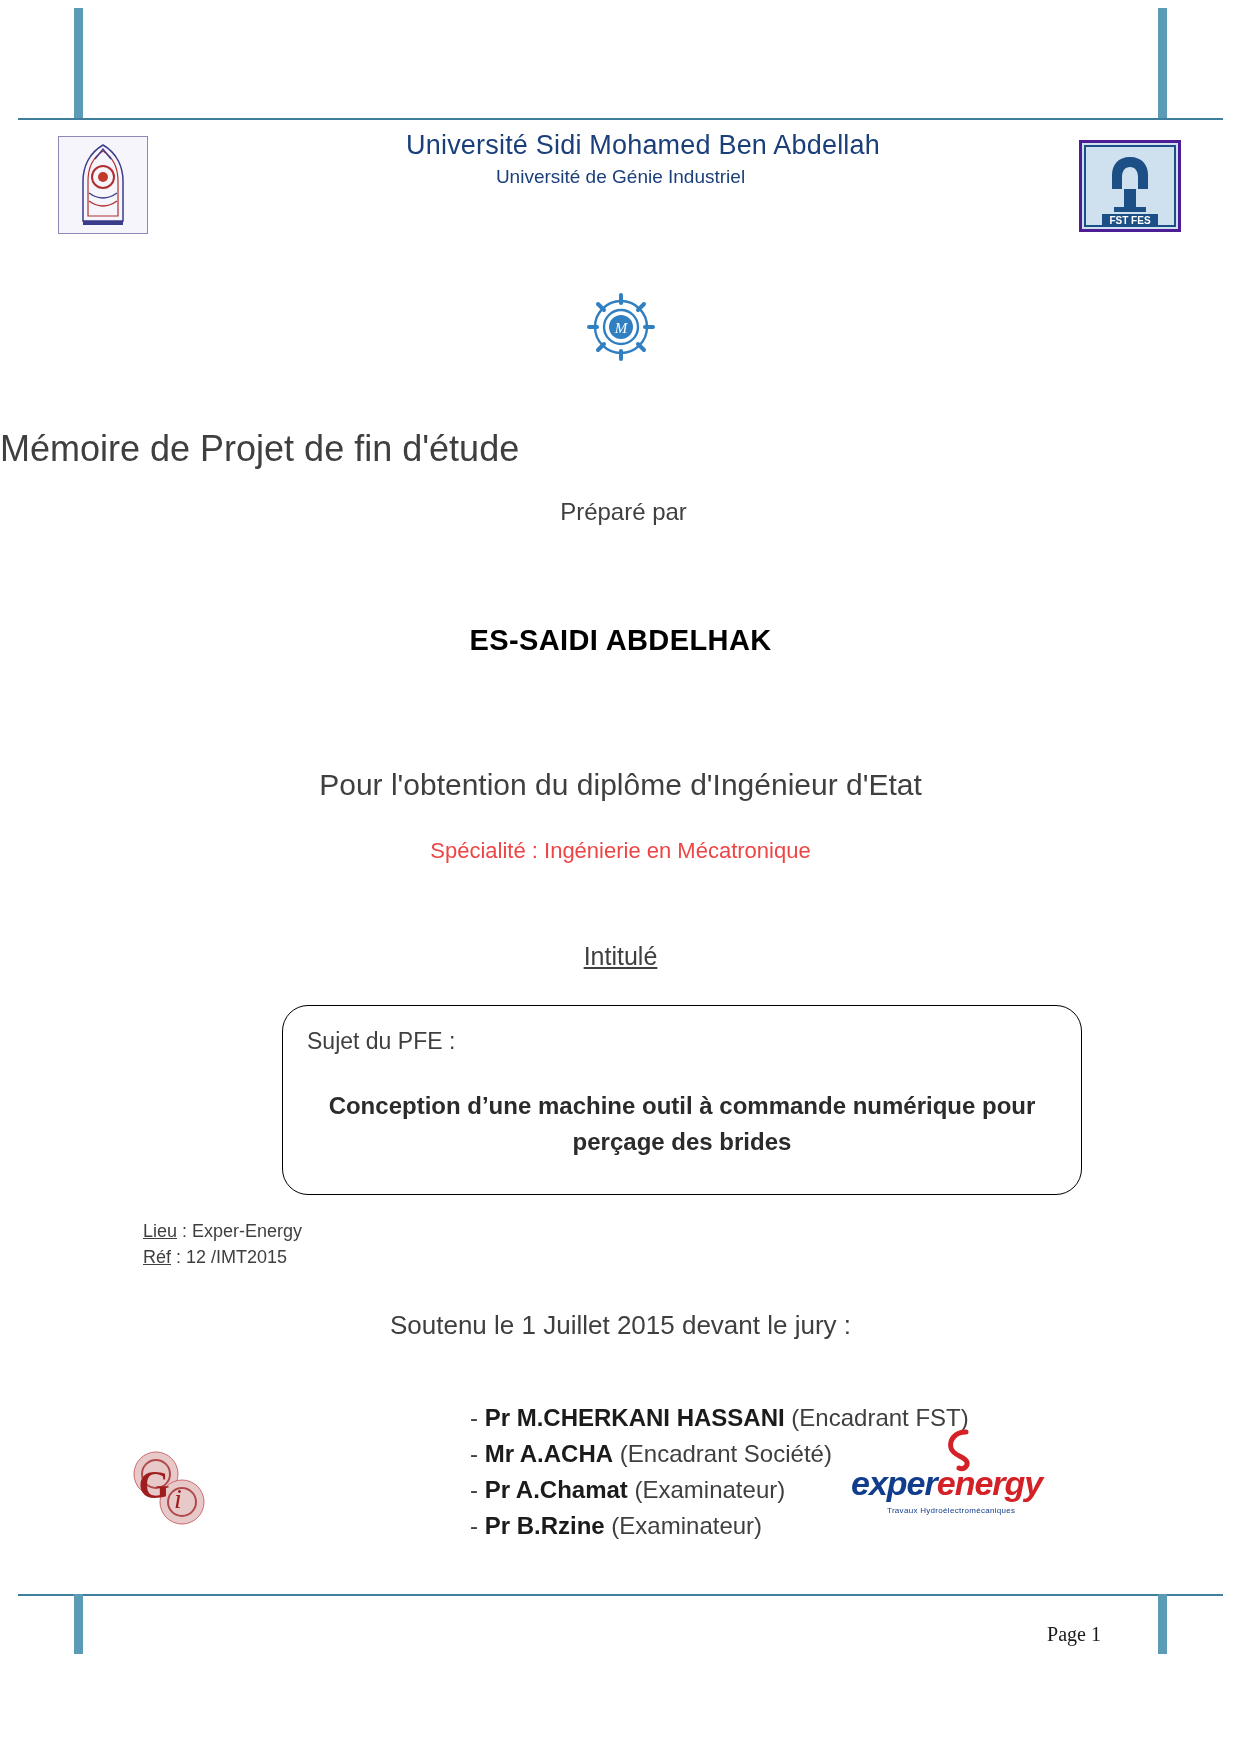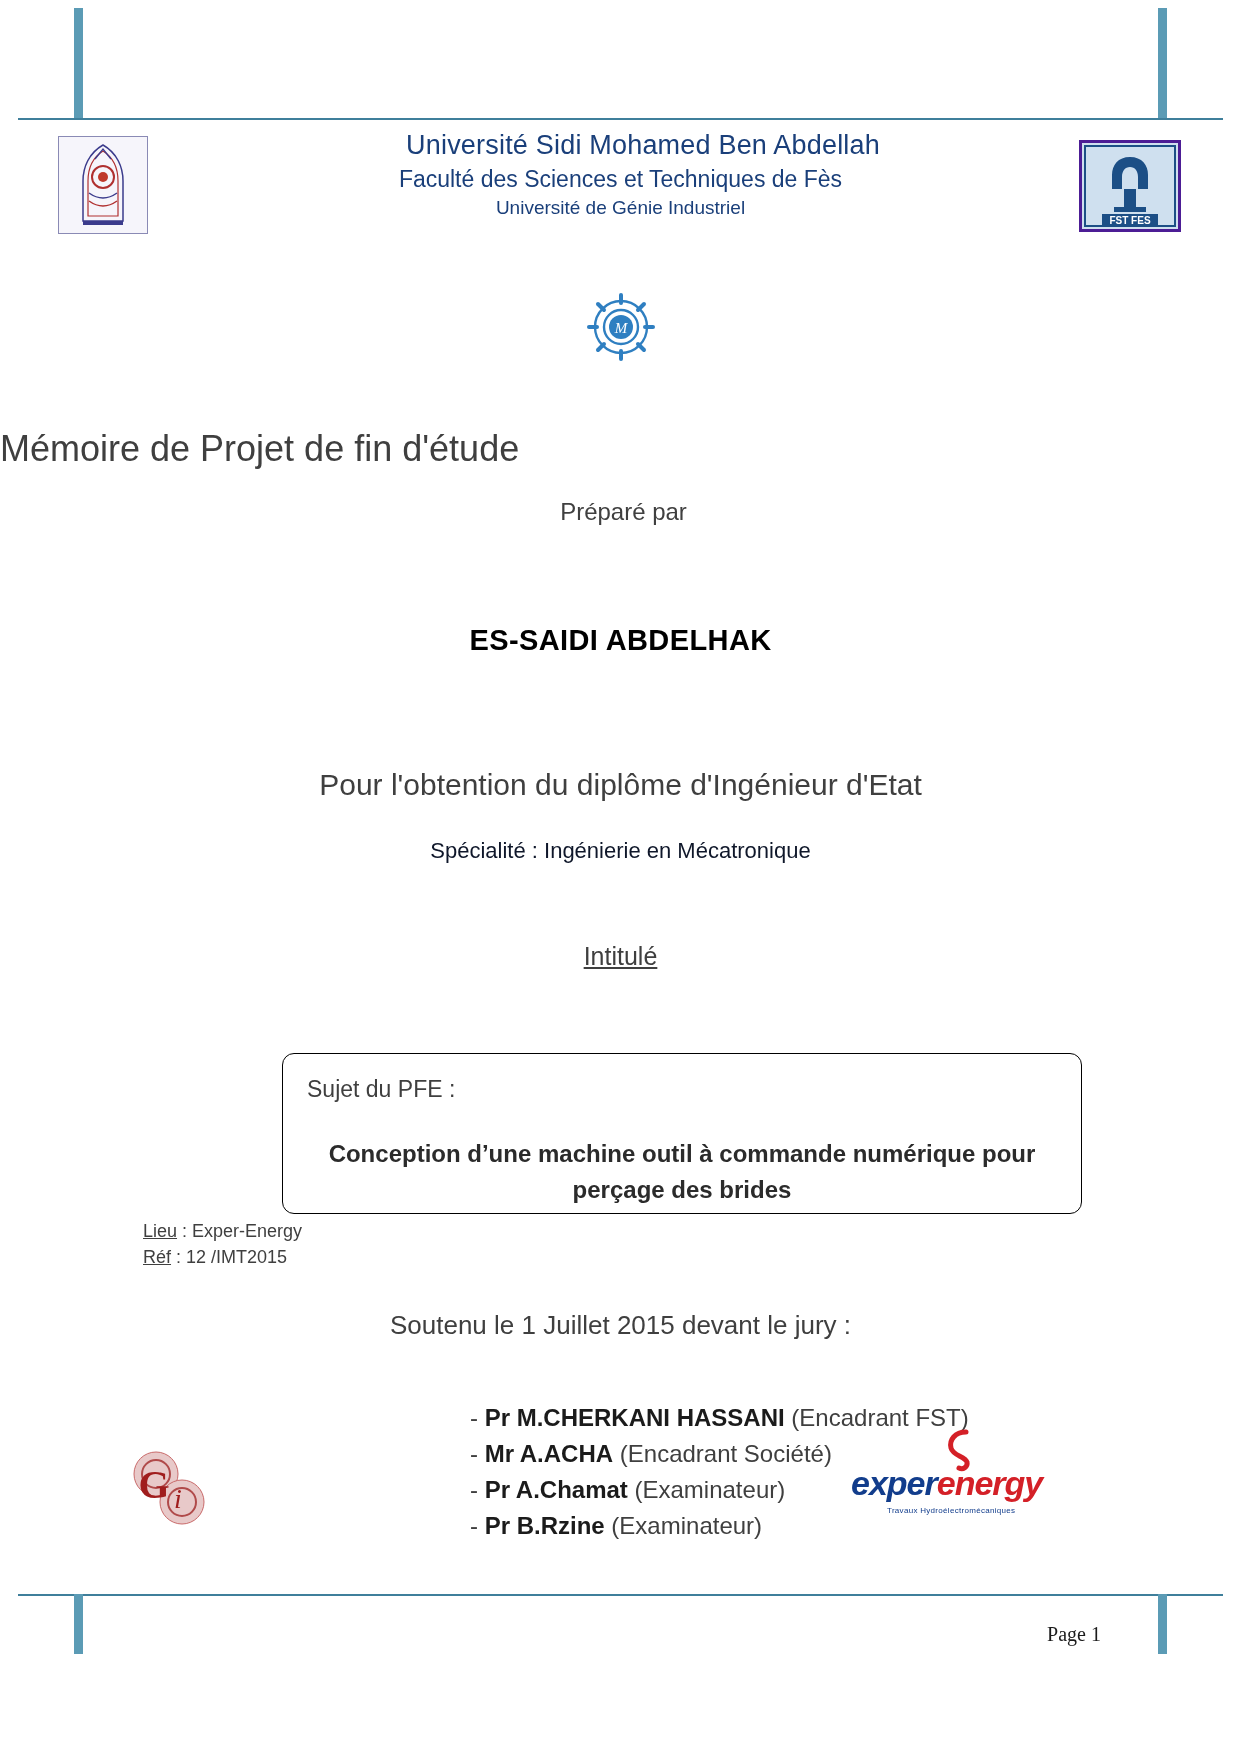--- a/index.html
+++ b/index.html
@@ -126,41 +126,41 @@
     text-align: center;
     font-size: 30px;
     color: #3f3f3f;
   }
   .speciality {
     position: absolute;
     top: 838px;
     left: 0; right: 0;
     text-align: center;
     font-size: 22px;
-    color: #0f172a;
+    color: #ef4444;
   }
   .intitule {
     position: absolute;
     top: 942px;
     left: 0; right: 0;
     text-align: center;
     font-size: 25px;
     color: #3f3f3f;
   }
   .intitule span { text-decoration: underline; }
 
   
   .subject-box {
     position: absolute;
     left: 282px;
-    top: 1053px;
+    top: 1005px;
     width: 800px;
-    height: 161px;
+    height: 190px;
     border: 1.6px solid #000;
-    border-radius: 12px;
+    border-radius: 26px;
     box-sizing: border-box;
   }
   .subject-label {
     position: absolute;
     left: 24px;
     top: 22px;
     font-size: 23px;
     color: #3f3f3f;
   }
   .subject-text {
@@ -284,21 +284,20 @@
       <path d="M48 14 C36 14 30 22 30 32 L30 46 L40 46 L40 34 C40 28 43 24 48 24 C53 24 56 28 56 34 L56 46 L66 46 L66 32 C66 22 60 14 48 14 Z" fill="#1c4f86"></path>
       <rect x="42" y="46" width="12" height="18" fill="#1c4f86"></rect>
       <rect x="32" y="64" width="32" height="5" fill="#1c4f86"></rect>
       <rect x="20" y="71" width="56" height="12" fill="#1c4f86"></rect>
       <text x="48" y="81" font-size="10" font-family="Liberation Sans, sans-serif" fill="#ffffff" text-anchor="middle" font-weight="bold">FST FES</text>
     </svg>
   </div>
 
   <div class="header">
     <div class="univ">Université Sidi Mohamed Ben Abdellah</div>
-    <div class="fac">Faculté des Sciences et Techniques de Fès</div>
     <div class="dept">Université de Génie Industriel</div>
   </div>
 
   <div class="logo-gear">
     <svg viewBox="0 0 96 78" width="96" height="78" aria-hidden="true">
       <g fill="none" stroke="#2f7fc1" stroke-width="2.4">
         <circle cx="48" cy="39" r="26"></circle>
         <circle cx="48" cy="39" r="17"></circle>
       </g>
       <g stroke="#2f7fc1" stroke-width="4" stroke-linecap="round">

